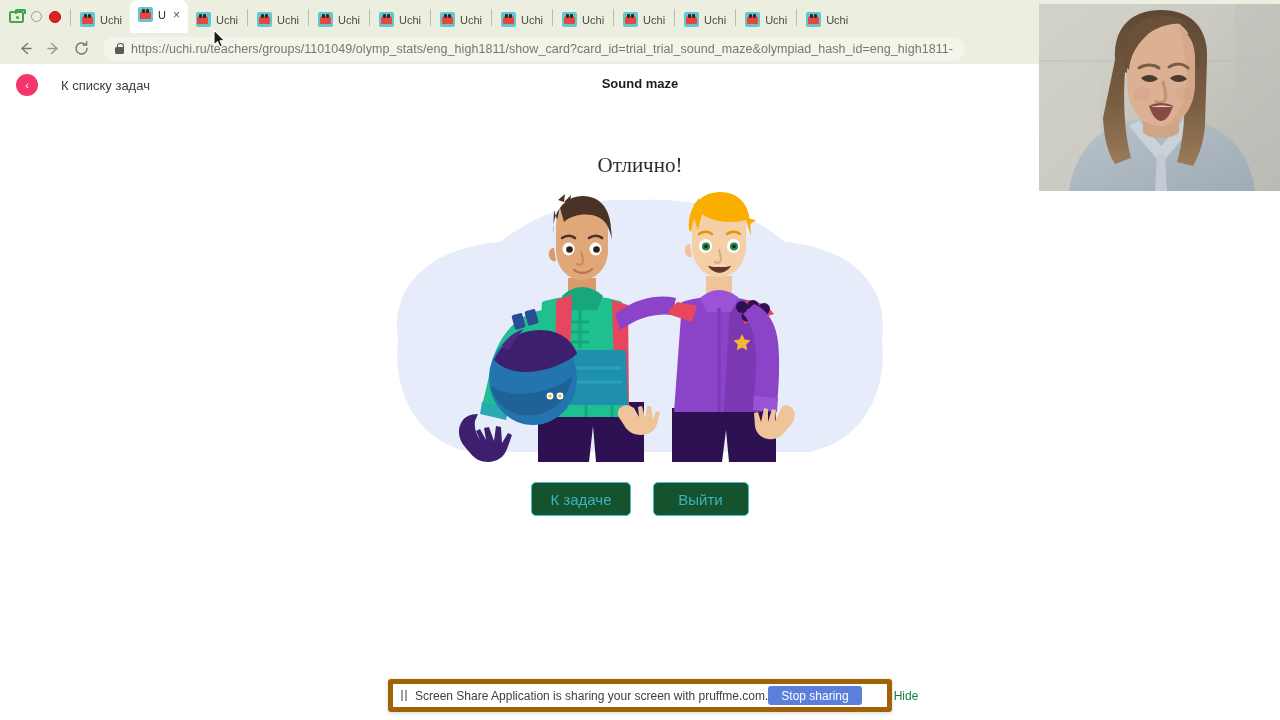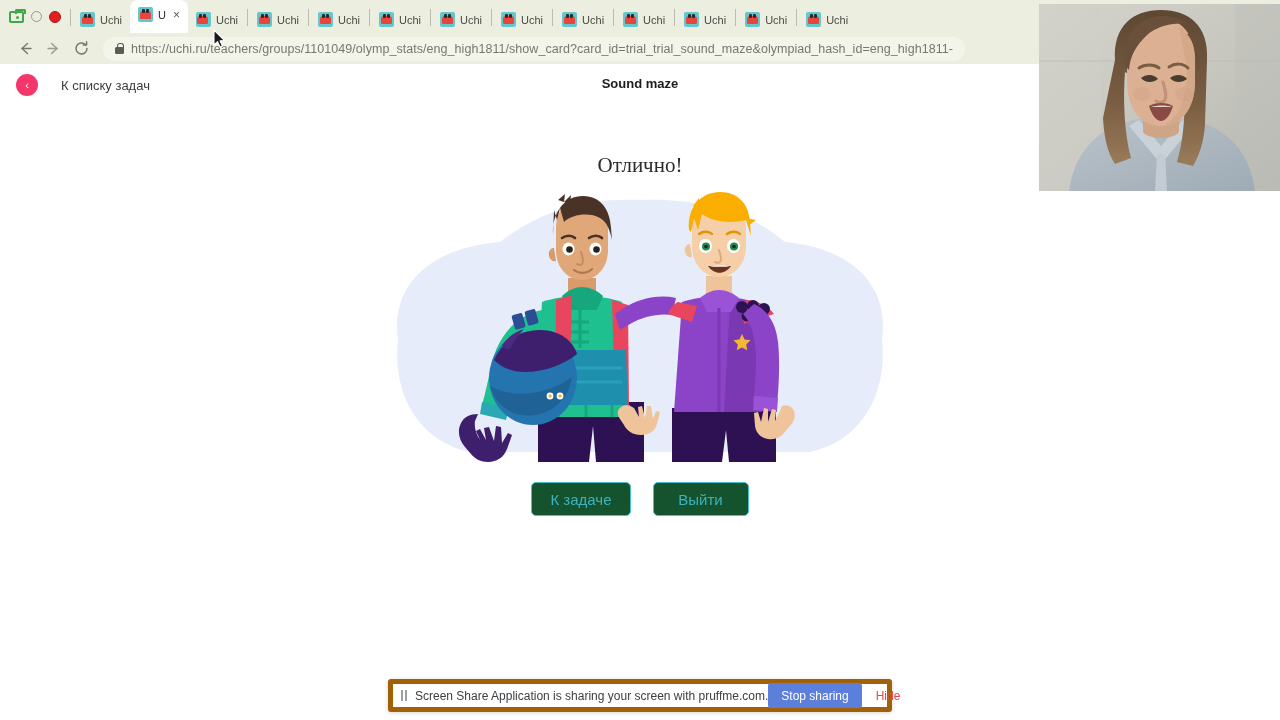--- a/index.html
+++ b/index.html
@@ -343,33 +343,33 @@
     flex: 1 1 auto;
   }
 
   #stop-sharing-btn {
     background: #5b7fdb;
     color: #ffffff;
     font-size: 12px;
     font-family: "Liberation Sans", sans-serif;
     border: none;
     border-radius: 3px;
-    height: 25px;
+    height: 19px;
     padding: 0 13px;
     cursor: pointer;
     flex: 0 0 auto;
   }
 
   #hide-btn {
     background: transparent;
     border: none;
-    color: #ef4444;
+    color: #15803d;
     font-size: 12px;
     font-family: "Liberation Sans", sans-serif;
-    padding: 0 4px 0 14px;
+    padding: 0 4px 0 32px;
     cursor: pointer;
     flex: 0 0 auto;
   }
 
   
   #webcam {
     position: absolute;
     top: 4px; right: 0px;
     width: 241px;
     height: 187px;

